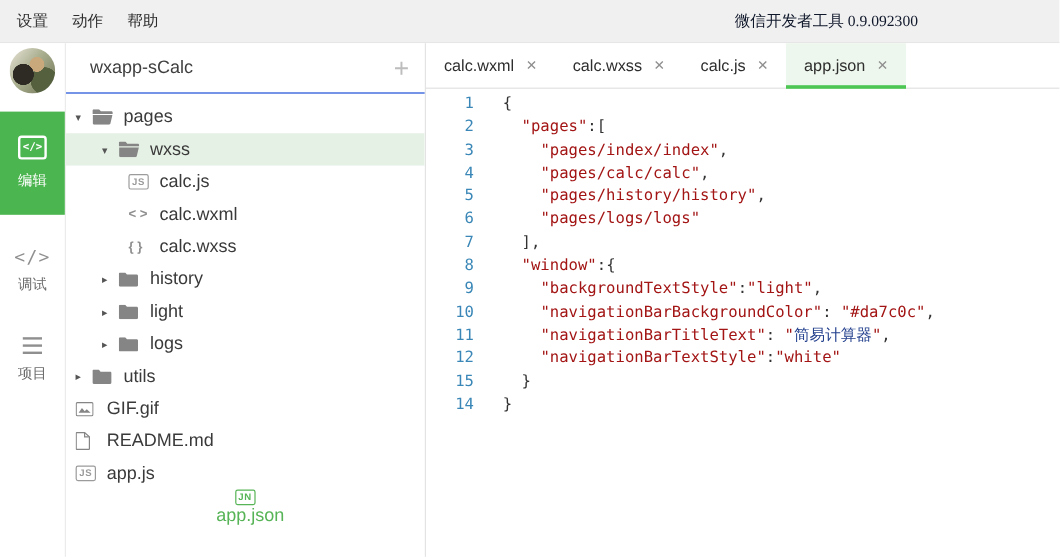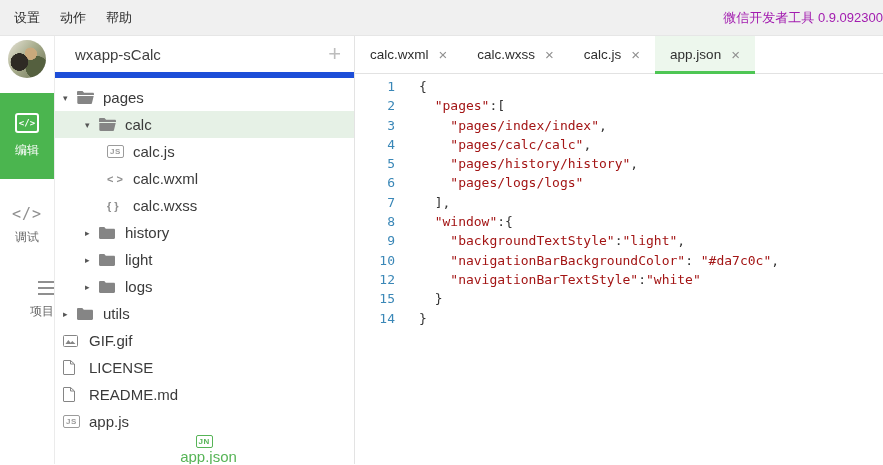--- a/index.html
+++ b/index.html
@@ -3,51 +3,51 @@
 <meta charset="utf-8">
 <style>
   * { margin:0; padding:0; box-sizing:border-box; }
   html,body { width:883px; height:465px; overflow:hidden; }
   body { font-family:"Liberation Sans", sans-serif; background:#fff; color:#2e2e2e; }
 
   
   .menubar { height:36px; background:var(--menubar-bg,#f0f0f0); display:flex; align-items:center;
              padding-left:4px; font-size:13px; color:#2e2e2e; border-bottom:1px solid #e6e6e6; }
   .menu-item { padding:0 10px; cursor:default; }
-  .app-title { margin-left:auto; color:#a21caf; }
+  .app-title { margin-left:auto; margin-right:118px; color:#0f172a;font-family:Liberation Serif, serif; }
 
   .main { display:flex; height:428px; }
 
   
   .rail { width:55px; flex:none; background:#fff; border-right:1px solid #ebebeb;
           display:flex; flex-direction:column; align-items:center; }
   .avatar { width:38px; height:38px; border-radius:50%; margin-top:4px; flex:none;
     background:
       radial-gradient(circle at 30% 58%, #2e2a24 0 25%, rgba(0,0,0,0) 26%),
       radial-gradient(circle at 60% 36%, #c9a97c 0 18%, rgba(0,0,0,0) 19%),
       radial-gradient(circle at 76% 72%, #55603f 0 28%, rgba(0,0,0,0) 29%),
       linear-gradient(130deg, #e9e5d9 0%, #a9ae8e 45%, #6c7254 100%); }
   .rail-tab { width:100%; display:flex; flex-direction:column; align-items:center; font-size:12px; cursor:default; }
   .rail-tab.active { margin-top:15px; height:86px; justify-content:center; gap:9px;
                      background:var(--accent-green); color:#fff; }
   .code-box { width:24px; height:20px; border:2px solid #fff; border-radius:3px;
               display:flex; align-items:center; justify-content:center;
               font-family:"DejaVu Sans Mono", monospace; font-size:9px; font-weight:bold; }
   .rail-tab.inactive { gap:6px; color:#6b6b6b; }
   .rail-tab.inactive.first-inactive { margin-top:26px; }
-  .rail-tab.inactive + .rail-tab.inactive { margin-top:30px;align-items:flex-end; }
+  .rail-tab.inactive + .rail-tab.inactive { margin-top:30px; }
   .rail-icon-code { font-family:"DejaVu Sans Mono", monospace; font-size:15px; color:#8f8f8f; letter-spacing:1px; }
   .bars { display:flex; flex-direction:column; gap:4px; padding:5px 0 2px; }
   .bars i { display:block; width:16px; height:2px; background:#8f8f8f; }
 
   
   .explorer { width:300px; flex:none; background:#fff; border-right:1px solid #e3e3e3;
               display:flex; flex-direction:column; overflow:hidden; }
   .explorer-header { height:42px; flex:none; display:flex; align-items:center;
-                     padding:0 13px 0 20px; border-bottom:6px solid #1d4ed8;
+                     padding:0 13px 0 20px; border-bottom:1px solid #1d4ed8;
                      font-size:15px; color:#3f3f3f; }
   .add-btn { margin-left:auto; font-size:22px; color:#bdbdbd; line-height:1; cursor:default; }
   .tree { padding-top:6px; font-size:15px; color:#3a3a3a; flex:1; overflow:hidden; }
   .tree-row { height:27px; display:flex; align-items:center; cursor:default; }
   .tree-row.selected { background:var(--selected-row-bg); }
   .tree-row.active-file { color:var(--active-file-green); }
   .arrow { width:14px; flex:none; font-size:9px; color:#555; }
   .tree-icon { width:18px; margin-right:8px; flex:none; display:flex; align-items:center; justify-content:flex-start; }
   .badge { font-size:8px; font-weight:bold; color:#9b9b9b; border:1px solid #9b9b9b;
            border-radius:2px; padding:2px 2px 1px; line-height:1; letter-spacing:.5px; }
@@ -125,21 +125,21 @@
             <span>pages</span>
           </div>
           <div class="tree-row selected" style="padding-left: 30px;">
             <span class="arrow">▾</span>
             <span class="tree-icon">
               <svg width="17" height="13" viewBox="0 0 17 13">
                 <path fill="#858585" d="M0 1.2C0 .5.5 0 1.2 0h4.3l1.6 1.8h8.7c.7 0 1.2.5 1.2 1.2v.9H0z"></path>
                 <path fill="#858585" d="M.3 4.9h16.4l-1.7 7.1c-.1.6-.6 1-1.2 1H1.5C.8 13 .3 12.5.3 11.8z"></path>
               </svg>
             </span>
-            <span>calc</span>
+            <span>wxss</span>
           </div>
           <div class="tree-row" style="padding-left: 52px;">
             <span class="tree-icon">
               <span class="badge">JS</span>
             </span>
             <span>calc.js</span>
           </div>
           <div class="tree-row" style="padding-left: 52px;">
             <span class="tree-icon">
               <span class="glyph">&lt; &gt;</span>
@@ -189,29 +189,20 @@
             <span>utils</span>
           </div>
           <div class="tree-row" style="padding-left: 8px;">
             <span class="tree-icon">
               <svg width="15" height="12" viewBox="0 0 15 12">
                 <rect x="0.5" y="0.5" width="14" height="11" rx="1" fill="none" stroke="#858585"></rect>
                 <path fill="#858585" d="M2.5 9l2.8-4 2.3 2.8L9.3 6l3.2 3z"></path>
               </svg>
             </span>
             <span>GIF.gif</span>
-          </div>
-          <div class="tree-row" style="padding-left: 8px;">
-            <span class="tree-icon">
-              <svg width="12" height="15" viewBox="0 0 12 15">
-                <path fill="none" stroke="#858585" d="M1 .5h6.5L11.5 4v10c0 .3-.2.5-.5.5H1c-.3 0-.5-.2-.5-.5V1C.5.7.7.5 1 .5z"></path>
-                <path fill="none" stroke="#858585" d="M7.5.5V4H11"></path>
-              </svg>
-            </span>
-            <span>LICENSE</span>
           </div>
           <div class="tree-row" style="padding-left: 8px;">
             <span class="tree-icon">
               <svg width="12" height="15" viewBox="0 0 12 15">
                 <path fill="none" stroke="#858585" d="M1 .5h6.5L11.5 4v10c0 .3-.2.5-.5.5H1c-.3 0-.5-.2-.5-.5V1C.5.7.7.5 1 .5z"></path>
                 <path fill="none" stroke="#858585" d="M7.5.5V4H11"></path>
               </svg>
             </span>
             <span>README.md</span>
           </div>
@@ -284,20 +275,24 @@
           </div>
           <div class="line">
             <span class="gutter">9</span>
             <span class="line-text"><span class="p">    </span><span class="s">"backgroundTextStyle"</span><span class="p">:</span><span class="s">"light"</span><span class="p">,</span></span>
           </div>
           <div class="line">
             <span class="gutter">10</span>
             <span class="line-text"><span class="p">    </span><span class="s">"navigationBarBackgroundColor"</span><span class="p">: </span><span class="s">"#da7c0c"</span><span class="p">,</span></span>
           </div>
           <div class="line">
+            <span class="gutter">11</span>
+            <span class="line-text"><span class="p">    </span><span class="s">"navigationBarTitleText"</span><span class="p">: </span><span class="s">"</span><span class="c">简易计算器</span><span class="s">"</span><span class="p">,</span></span>
+          </div>
+          <div class="line">
             <span class="gutter">12</span>
             <span class="line-text"><span class="p">    </span><span class="s">"navigationBarTextStyle"</span><span class="p">:</span><span class="s">"white"</span></span>
           </div>
           <div class="line">
             <span class="gutter">15</span>
             <span class="line-text"><span class="p">  }</span></span>
           </div>
           <div class="line">
             <span class="gutter">14</span>
             <span class="line-text"><span class="p">}</span></span>

